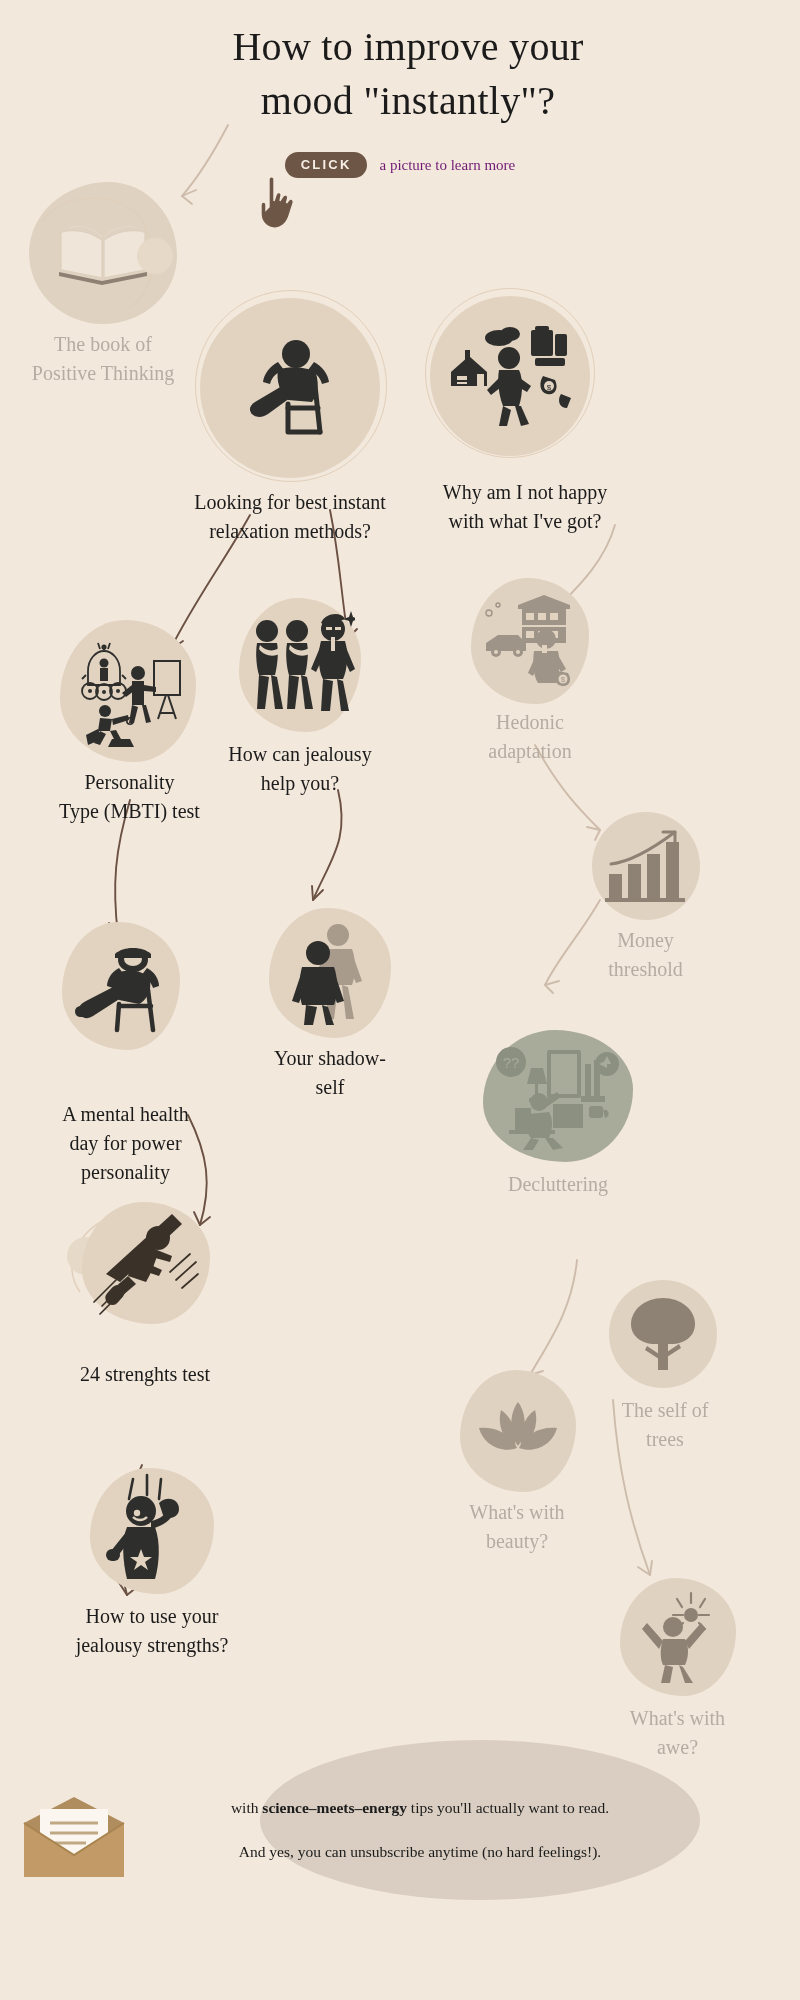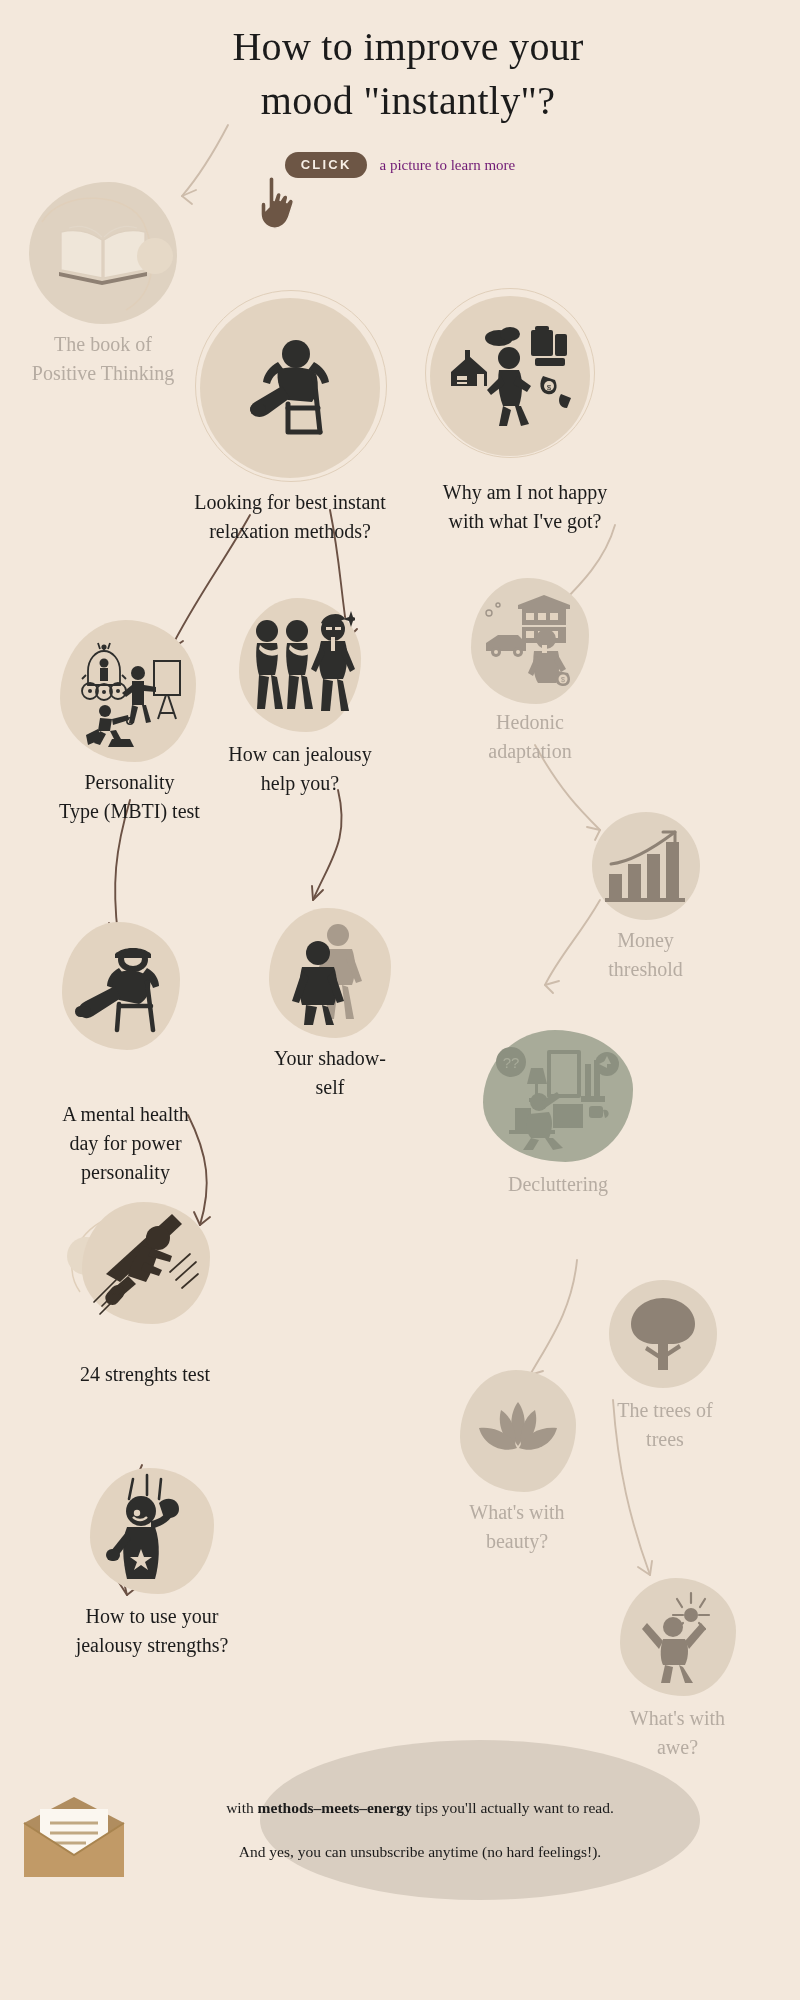--- a/index.html
+++ b/index.html
@@ -509,21 +509,21 @@
       <svg width="84" height="80" viewBox="0 0 84 80" class="glyph">
         <g fill="#8e8275">
           <path d="M42 4 C60 4 74 16 74 30 C74 42 64 50 50 50 L34 50 C20 50 10 42 10 30 C10 16 24 4 42 4 Z"></path>
           <path d="M37 48 L37 76 L47 76 L47 48 Z"></path>
           <path d="M38 60 L26 52 L24 56 L38 65 Z"></path>
           <path d="M46 58 L58 50 L60 54 L46 63 Z"></path>
         </g>
       </svg>
     </div>
     <div class="cap muted" style="top:116px;">
-      <div>The trees of</div>
+      <div>The self of</div>
       <div>trees</div>
     </div>
   </div>
 
   <div class="node" style="left:62px;top:1468px;width:180px;">
     <div class="blob r2" style="width:124px;height:126px;left:28px;">
       <svg width="110" height="116" viewBox="0 0 110 116" class="glyph">
         <g stroke="#2e2e2c" stroke-width="2.6" fill="none" stroke-linecap="round">
           <path d="M36 6 L32 26 M50 2 L50 22 M64 6 L62 26"></path>
         </g>
@@ -577,18 +577,18 @@
     <g stroke="#c0a882" stroke-width="3">
       <path d="M30 28 L78 28 M30 38 L78 38 M30 48 L66 48"></path>
     </g>
     <path d="M4 28 L54 60 L104 28 L104 82 L4 82 Z" fill="#c19a67"></path>
     <path d="M4 28 L54 60 L104 28" fill="none" stroke="#a8844f" stroke-width="2"></path>
   </svg>
 
 
   <div class="newsbody">
     <div>
-      <span>with </span><b>methods–meets–energy</b><span> tips you'll actually want to read.</span>
+      <span>with </span><b>science–meets–energy</b><span> tips you'll actually want to read.</span>
     </div>
     <div class="last">And yes, you can unsubscribe anytime (no hard feelings!).</div>
   </div>
 
 </div>
 
 </body></html>

